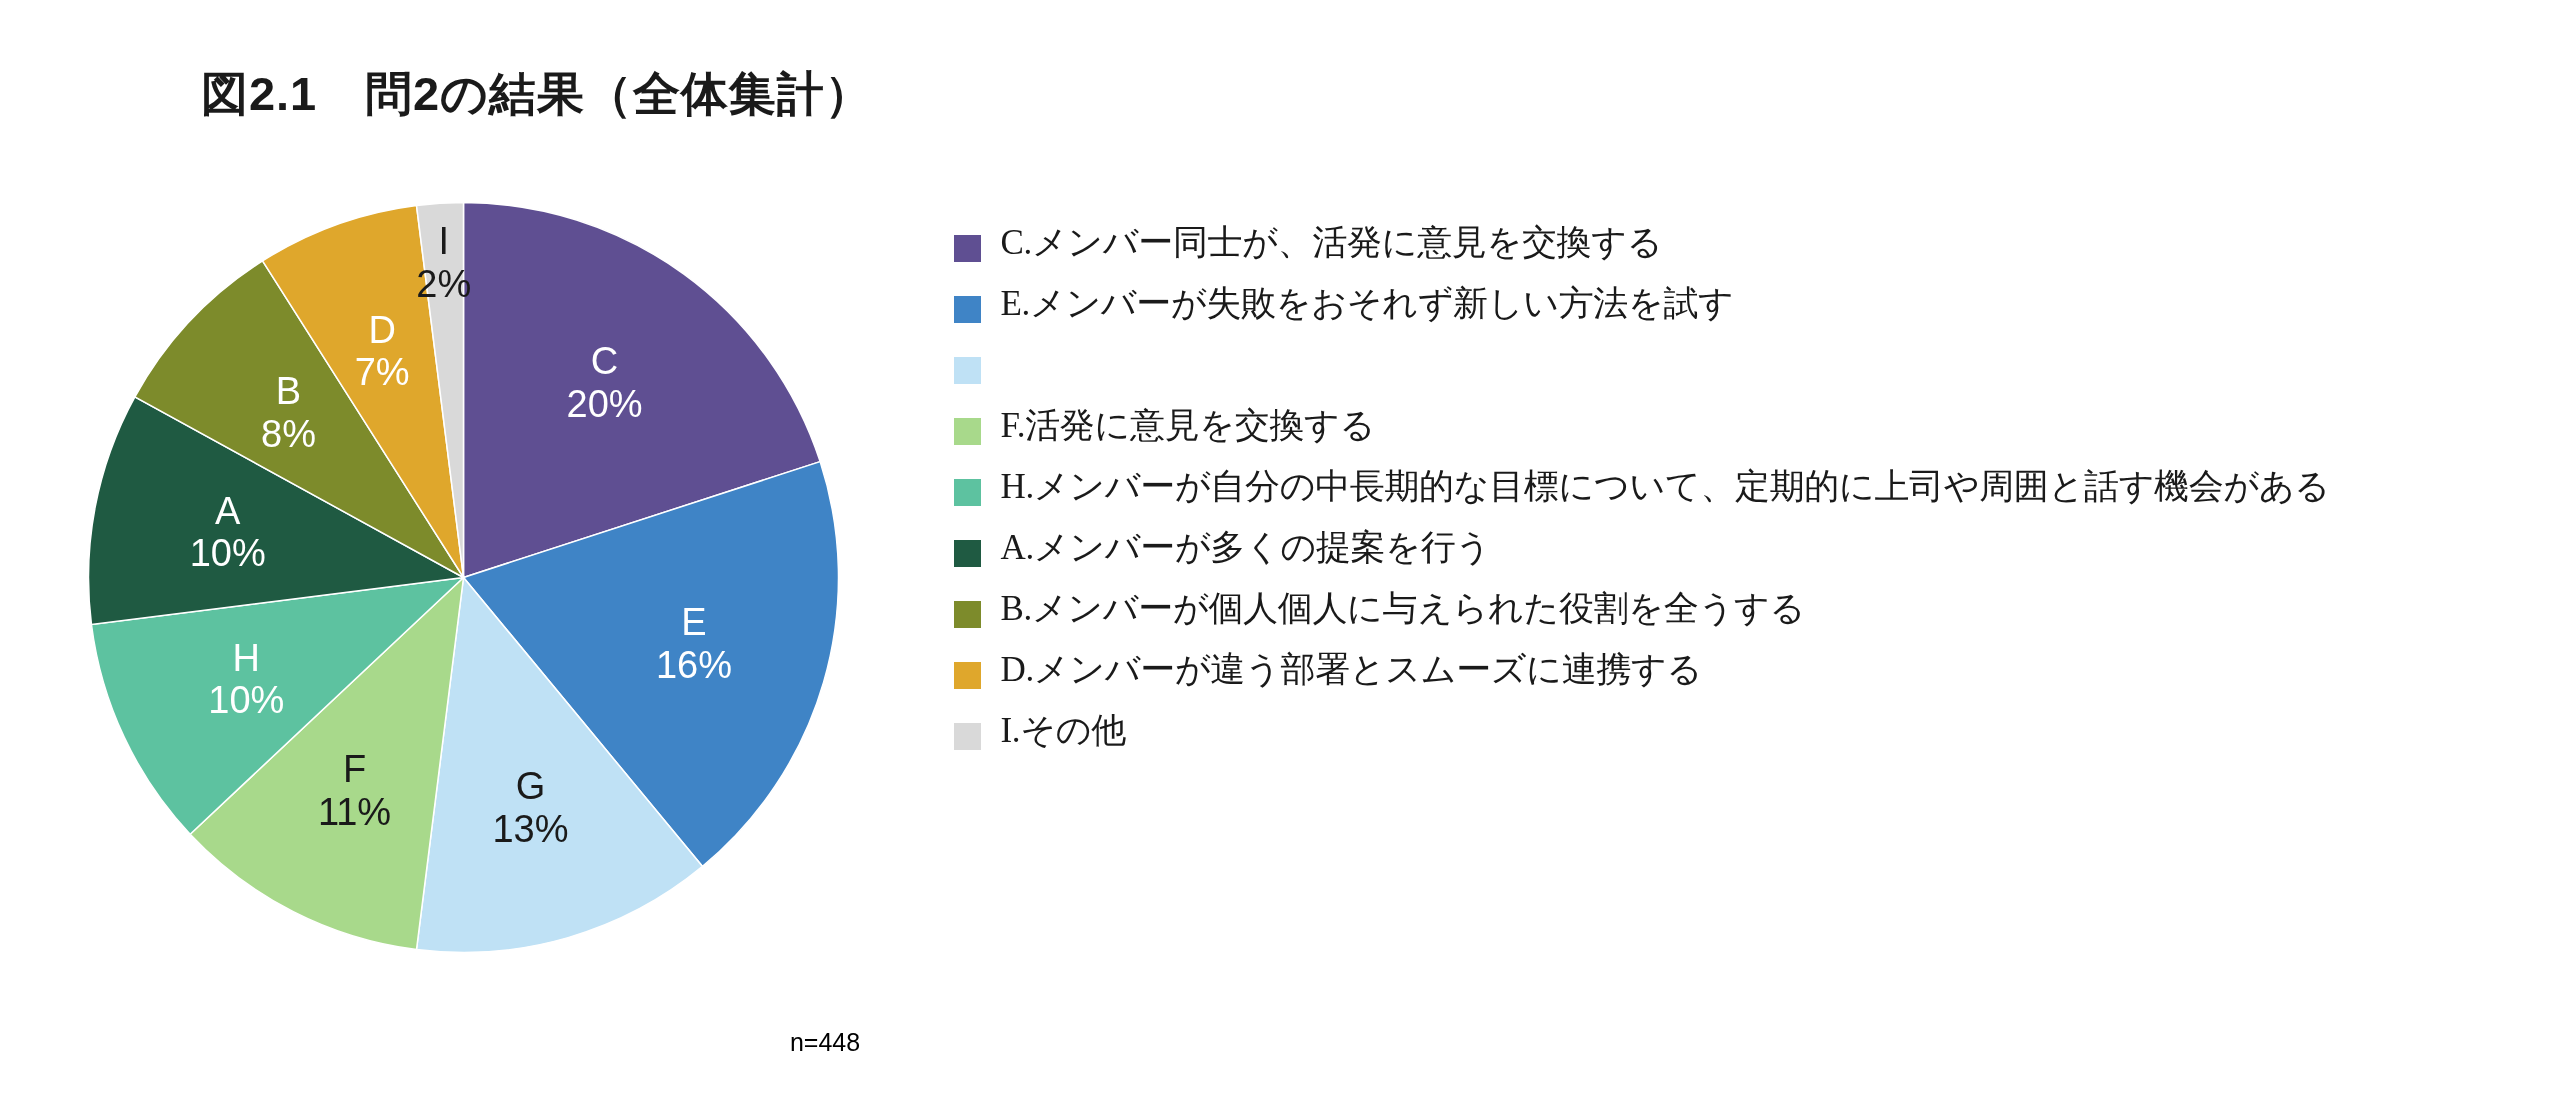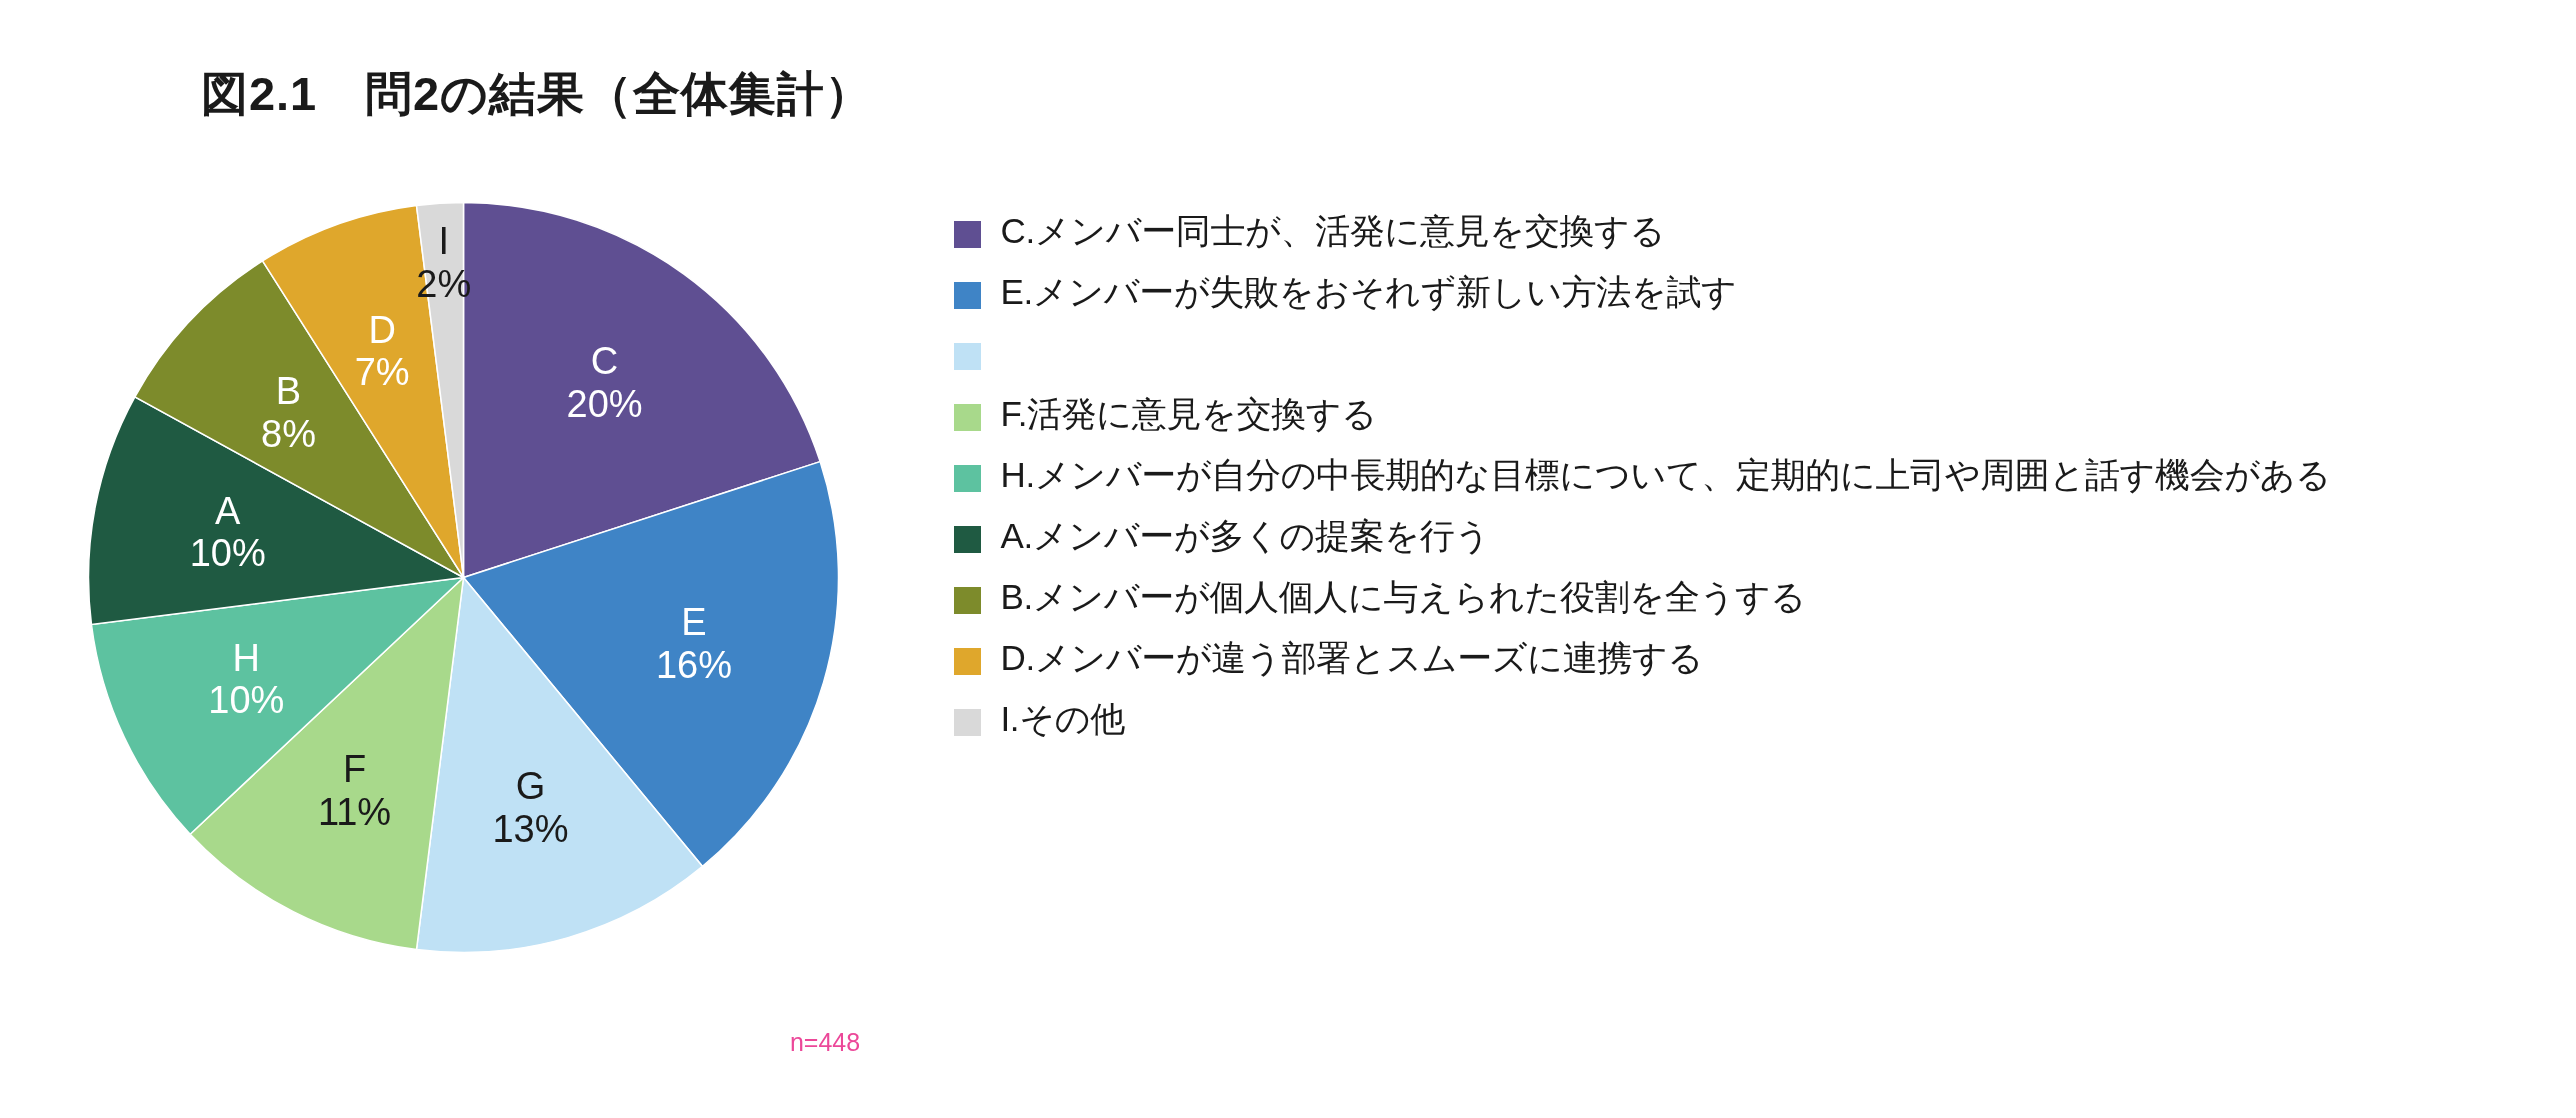--- a/index.html
+++ b/index.html
@@ -59,34 +59,35 @@
     display: block;
   }
   .slice-label.dark {
     color: #1a1a1a;
   }
   #sample-size {
     position: absolute;
     left: 765px;
     top: 848px;
     font-size: 25px;
-    color: #ec4899;
+    color: #000000;
     white-space: nowrap;
     transform: translateX(-50%);
   }
   #legend {
     position: absolute;
     left: 954px;
     top: 201px;
     width: 1575px;
   }
   .legend-item {
     display: flex;
-    align-items: center;
+    align-items: flex-end;
     height: 61px;
+    font-family: Liberation Serif, serif;
   }
   .legend-swatch {
     width: 27px;
     height: 27px;
     flex: 0 0 27px;
     margin-top: 6.8px;
     margin-right: 19.5px;
   }
   .legend-label {
     font-size: 35px;

